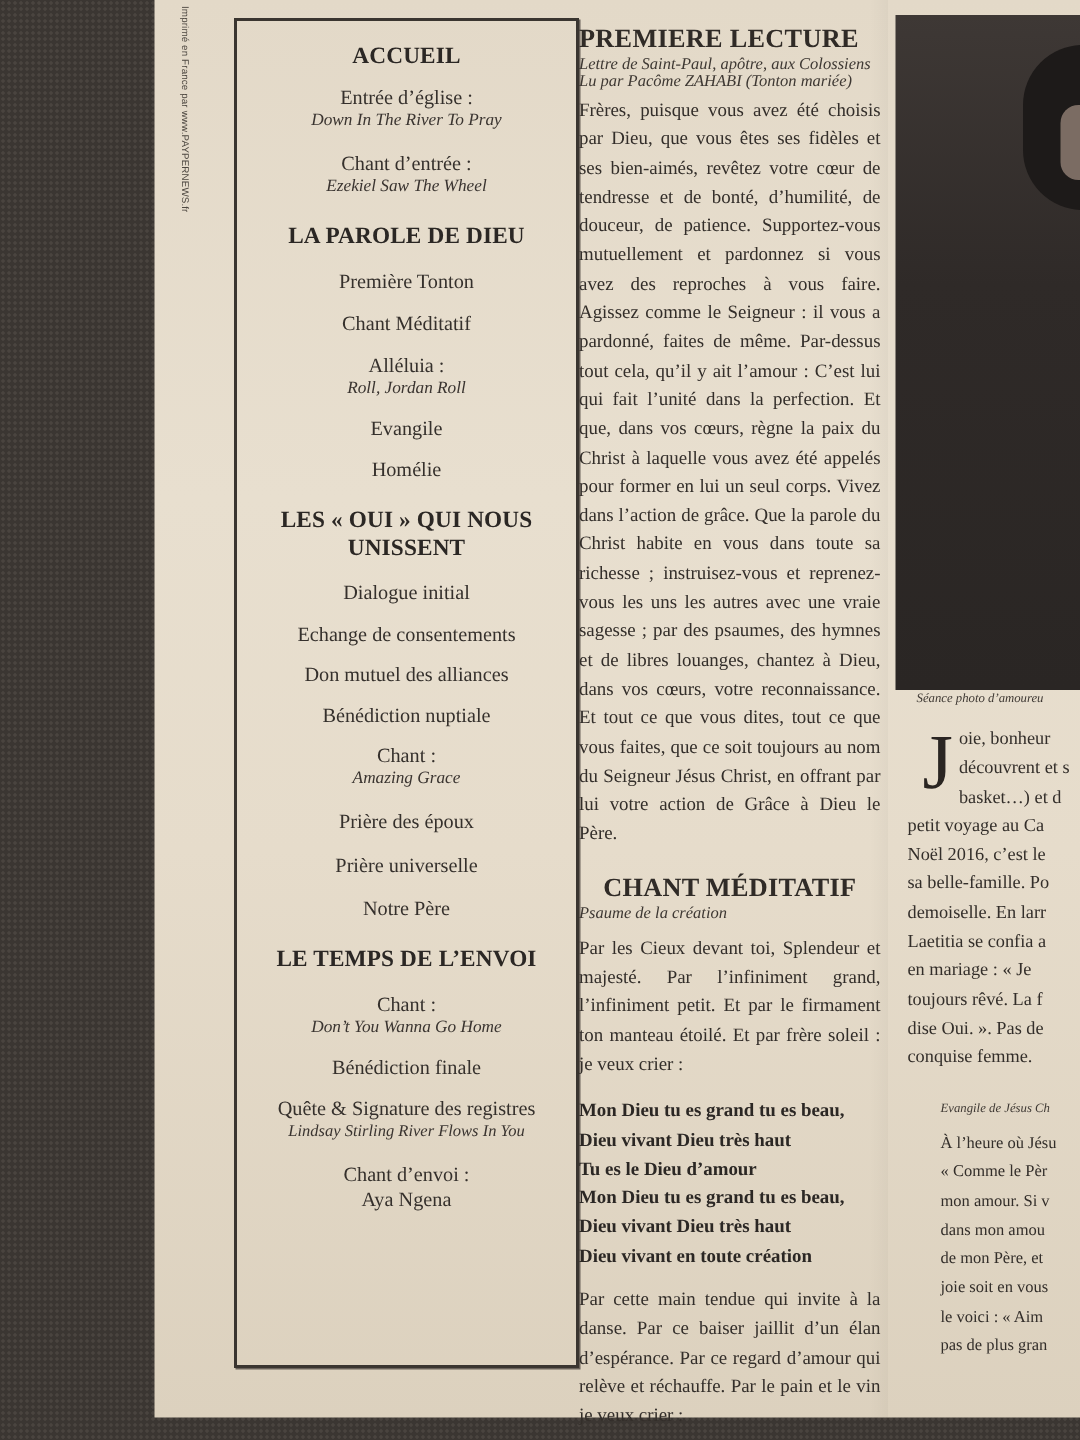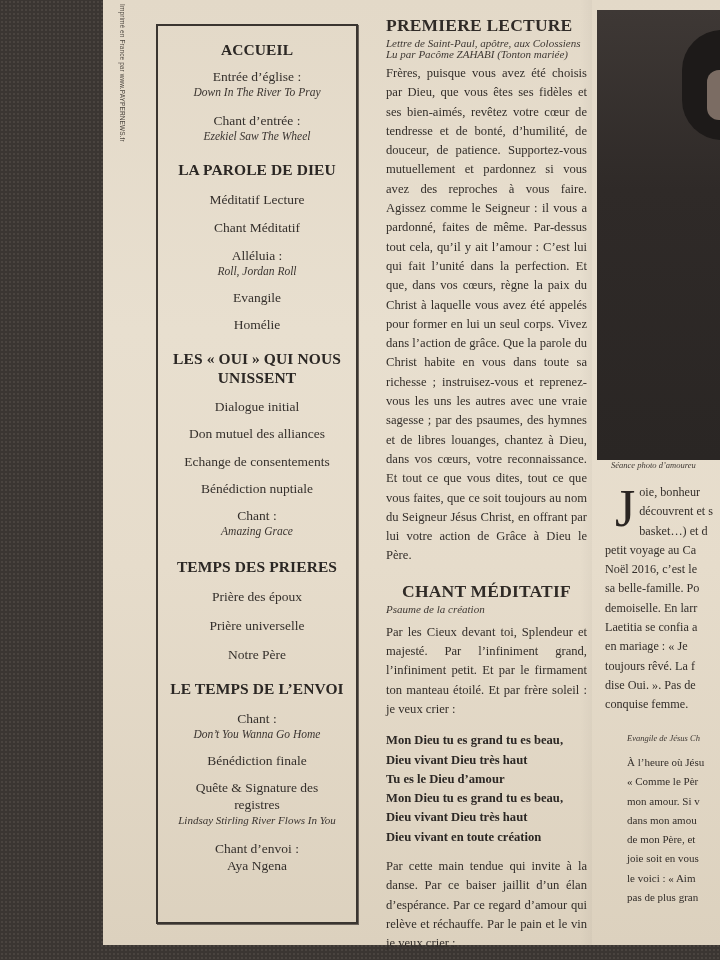--- a/index.html
+++ b/index.html
@@ -14,24 +14,23 @@
     .paper {
       position:absolute; left:103px; top:0; width:640px; height:945px;
       background:linear-gradient(180deg,#e3d9c8 0%,#e8dfcf 35%,#e6dccb 60%,#dcd1be 100%);
     }
     .imprint {
       position:absolute; left:106px; top:4px; width:20px; height:150px;
       writing-mode:vertical-rl; font-family:"Liberation Sans", sans-serif;
       font-size:6.5px; color:#4d4740; letter-spacing:0.1px;
     }
     .program {
-      position:absolute; left:156px; top:12px; width:202px; height:900px;
+      position:absolute; left:156px; top:12px; width:230px; height:900px;
       border:2.5px solid #3a3530; box-sizing:border-box; text-align:center;
       box-shadow: 1px 1px 0 #6a625a;
-      margin-top: 12px;
     }
     .sec-title { font-weight:bold; font-size:15.5px; margin-top:14px; line-height:19px; color:#2b2724; letter-spacing:0.1px; }
     .item { font-size:13.5px; line-height:17px; margin-top:12px; color:#35302c; }
     .sub { font-style:italic; font-size:11.5px; line-height:15px; color:#3a3430;text-align:center; }
     .col-mid { position:absolute; left:386px; top:14px; width:201px; }
     .h2 { font-weight:bold; font-size:17.5px; letter-spacing:0.2px; color:#302b27; line-height:22px; }
     .byline { font-style:italic; font-size:11px; line-height:11px; color:#3e3833; }
     .body { font-size:12.6px; line-height:19.3px; text-align:justify; color:#332e2a; }
     .refrain { font-weight:bold; font-size:12.6px; line-height:19.3px; color:#2b2724; }
     .photo {
@@ -61,55 +60,54 @@
     <div>Entrée d’église :</div>
     <div class="sub">Down In The River To Pray</div>
   </div>
   <div class="item">
     <div>Chant d’entrée :</div>
     <div class="sub">Ezekiel Saw The Wheel</div>
   </div>
 
   <div class="sec-title" style="margin-top:16px">LA PAROLE DE DIEU</div>
   <div class="item" style="margin-top:12px">
-      <div>Méditatif Lecture</div>
+      <div>Première Tonton</div>
     </div>
   <div class="item" style="margin-top:11px">
       <div>Chant Méditatif</div>
     </div>
   <div class="item" style="margin-top:11px">
     <div>Alléluia :</div>
     <div class="sub">Roll, Jordan Roll</div>
   </div>
   <div class="item" style="margin-top:10px">
       <div>Evangile</div>
     </div>
   <div class="item" style="margin-top:10px">
       <div>Homélie</div>
     </div>
 
   <div class="sec-title" style="margin-top:16px; padding:0 8px">LES « OUI » QUI NOUS UNISSENT</div>
   <div class="item" style="margin-top:11px">
       <div>Dialogue initial</div>
     </div>
+  <div class="item" style="margin-top:11px">
+      <div>Echange de consentements</div>
+    </div>
   <div class="item" style="margin-top:10px">
       <div>Don mutuel des alliances</div>
-    </div>
-  <div class="item" style="margin-top:11px">
-      <div>Echange de consentements</div>
     </div>
   <div class="item" style="margin-top:10px">
       <div>Bénédiction nuptiale</div>
     </div>
   <div class="item" style="margin-top:10px">
     <div>Chant :</div>
     <div class="sub">Amazing Grace</div>
   </div>
 
-  <div class="sec-title" style="margin-top:18px">TEMPS DES PRIERES</div>
   <div class="item" style="margin-top:12px">
       <div>Prière des époux</div>
     </div>
   <div class="item" style="margin-top:12px">
       <div>Prière universelle</div>
     </div>
   <div class="item" style="margin-top:12px">
       <div>Notre Père</div>
     </div>
 

